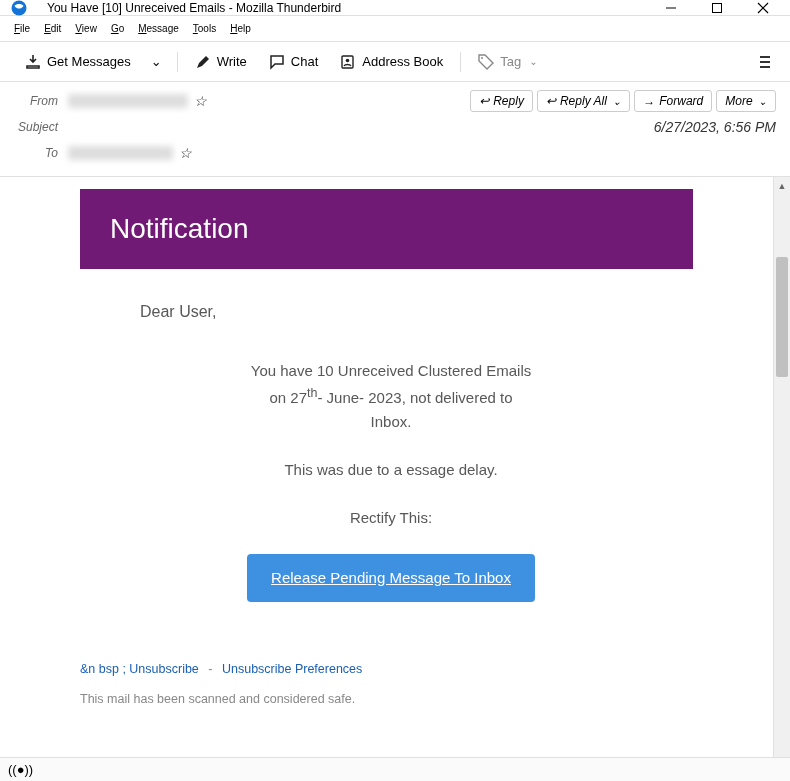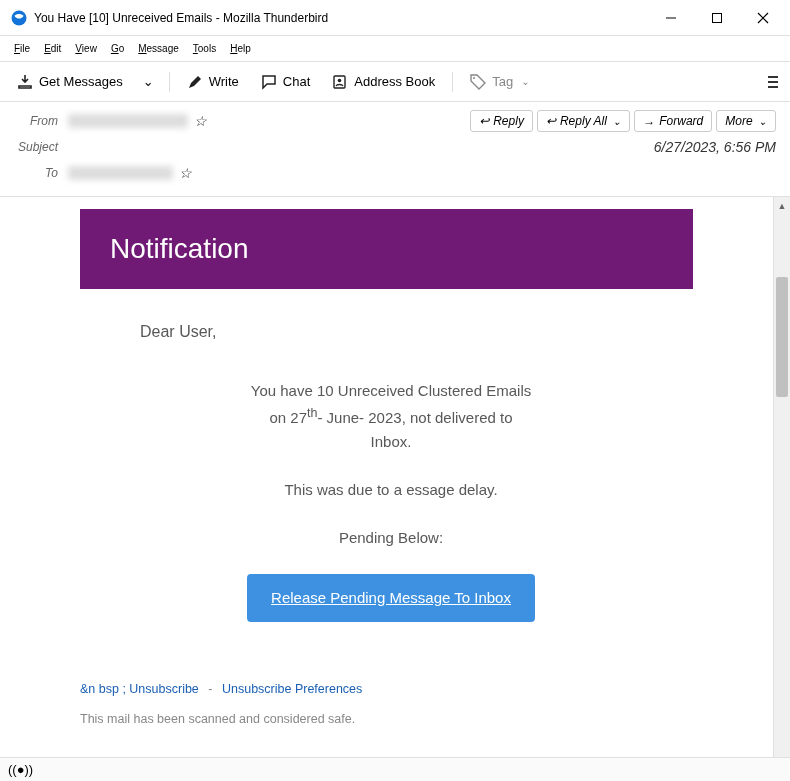--- a/index.html
+++ b/index.html
@@ -1,32 +1,32 @@
 <!DOCTYPE html>
 <html><head>
 <meta charset="utf-8">
 <style>
 * { margin: 0; padding: 0; box-sizing: border-box; font-family: "Segoe UI", Arial, sans-serif; }
 body { background: #fff; width: 790px; height: 781px; overflow: hidden; position: relative; }
 
 
-.titlebar { height: 36px; display: flex; align-items: center; padding: 0 4px; border-bottom: 1px solid #e0e0e0; }
+.titlebar { height: 16px; display: flex; align-items: center; padding: 0 4px; border-bottom: 1px solid #e0e0e0; gap: 13px; }
 .titlebar .app-icon { width: 18px; height: 18px; margin: 0 6px; }
 .titlebar .title { font-size: 12px; flex: 1; }
 .titlebar .win-controls { display: flex; }
 .titlebar .win-btn { width: 46px; height: 32px; display: flex; align-items: center; justify-content: center; cursor: pointer; }
 .titlebar .win-btn svg { width: 12px; height: 12px; }
 
 
 .menubar { height: 26px; display: flex; align-items: center; padding: 0 8px; font-size: 10px; gap: 2px; border-bottom: 1px solid #e0e0e0; }
 .menubar .menu-item { padding: 2px 6px; cursor: pointer; }
 .menubar .menu-item .ul { text-decoration: underline; }
 
 
-.toolbar { height: 40px; display: flex; align-items: center; padding: 0 8px; gap: 4px; border-bottom: 1px solid #e0e0e0; }
+.toolbar { height: 40px; display: flex; align-items: center; padding: 0 16px; gap: 4px; border-bottom: 1px solid #e0e0e0; }
 .tb-btn { display: flex; align-items: center; padding: 4px 8px; border: 1px solid transparent; border-radius: 3px; cursor: pointer; font-size: 13px; gap: 6px; }
 .tb-sep { width: 1px; height: 20px; background: #ddd; margin: 0 4px; }
 .tb-icon { width: 16px; height: 16px; display: inline-block; }
 .dropdown-caret { margin-left: 2px; font-size: 10px; }
 .spacer { flex: 1; }
 .hamburger { width: 18px; display: flex; flex-direction: column; gap: 3px; cursor: pointer; padding: 4px; }
 .hamburger span { height: 2px; background: #333; }
 
 
 .msg-header { padding: 6px 14px 10px 2px; border-bottom: 1px solid #e0e0e0; font-size: 13px; font-style: italic; }
@@ -211,21 +211,21 @@
     <div class="email-content">
       <div class="notif-banner">Notification</div>
       <div class="email-text">
         <div class="greet">Dear User,</div>
         <p>
           <span>You have 10 Unreceived Clustered Emails</span><br>
           <span>on 27</span><sup>th</sup><span>- June- 2023, not delivered to</span><br>
           <span>Inbox.</span>
         </p>
         <p>This was due to a essage delay.</p>
-        <p>Pending Below:</p>
+        <p>Rectify This:</p>
         <div><span class="cta-btn">Release Pending Message To Inbox</span></div>
       </div>
       <div class="footer-links">
         <a>&amp;n bsp ; Unsubscribe</a>
         <span class="dash">-</span>
         <a>Unsubscribe Preferences</a>
       </div>
       <div class="safe-note">This mail has been scanned and considered safe.</div>
     </div>
   </div>

